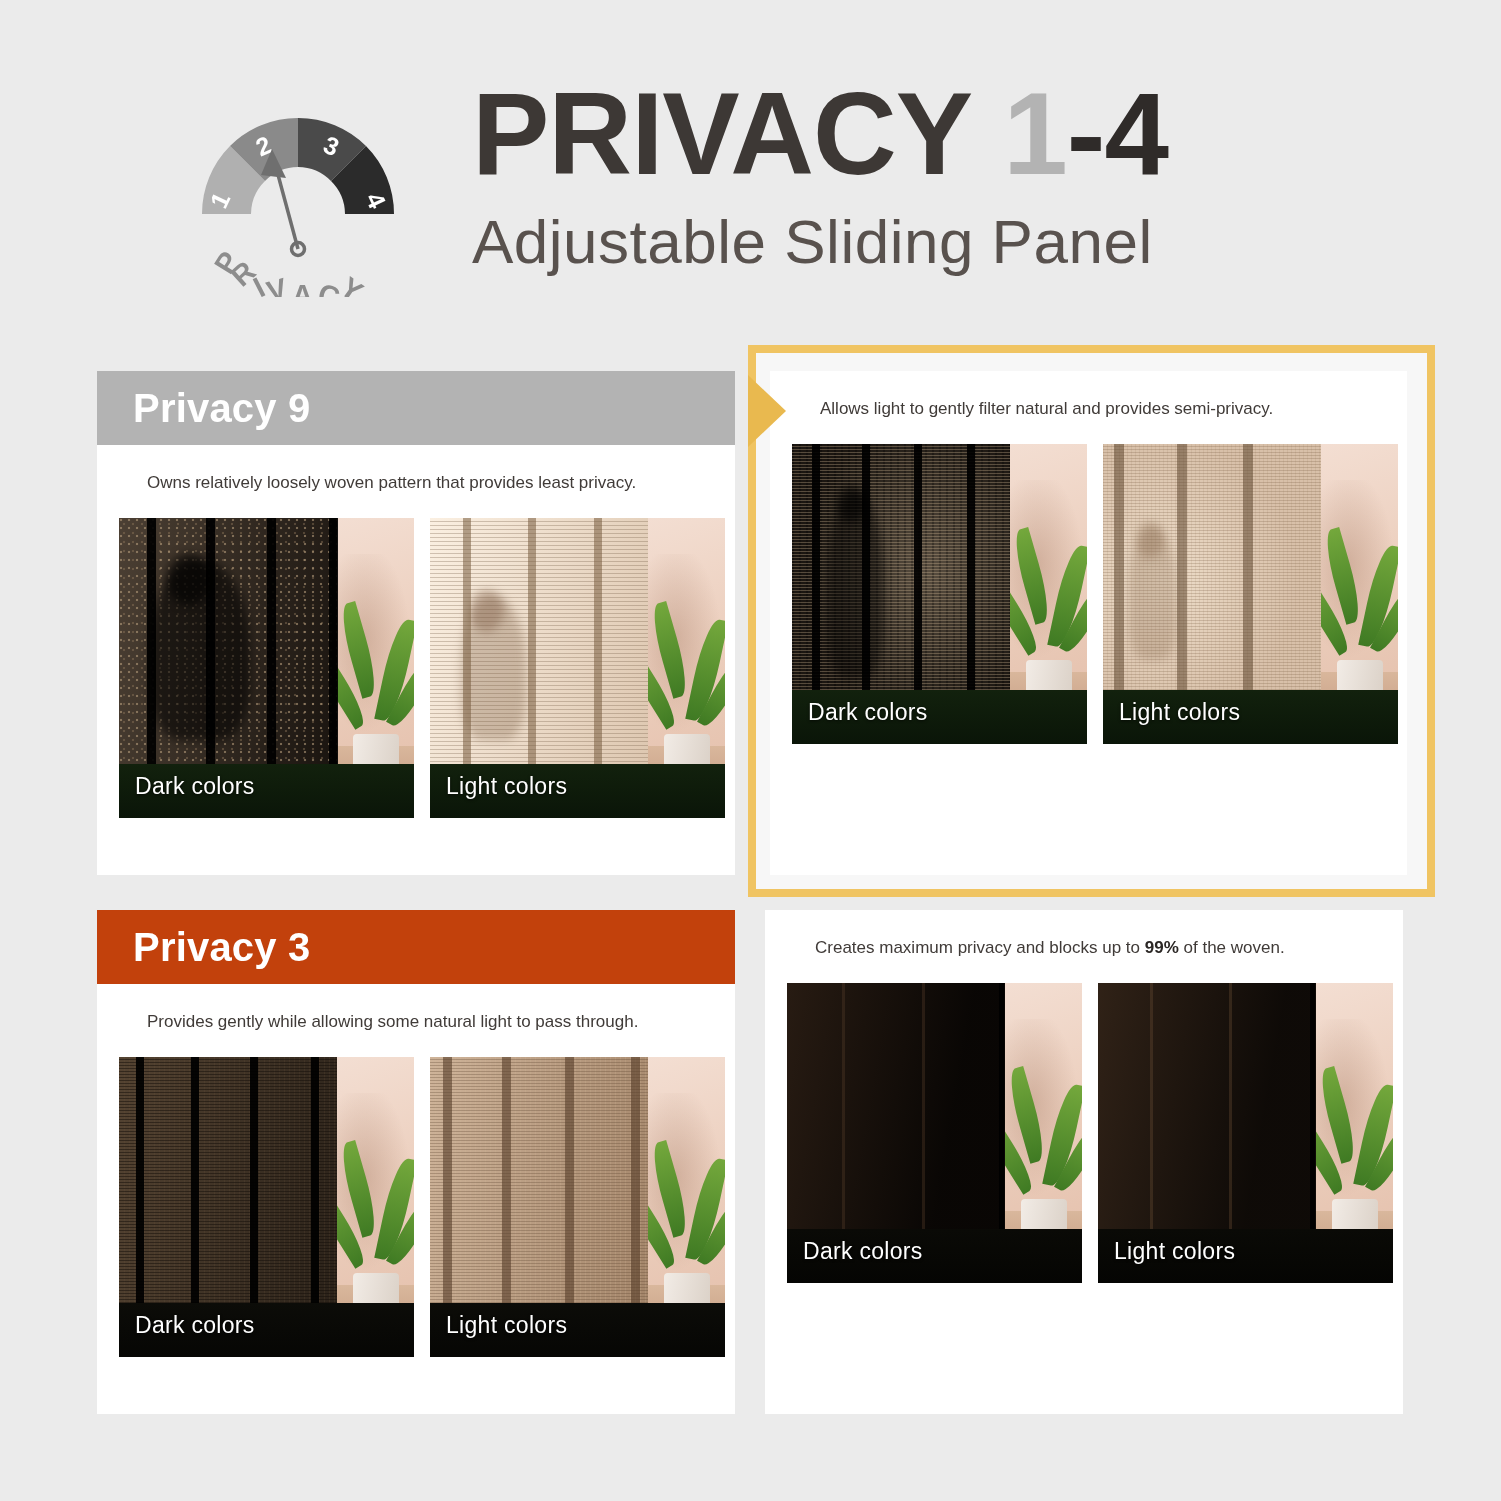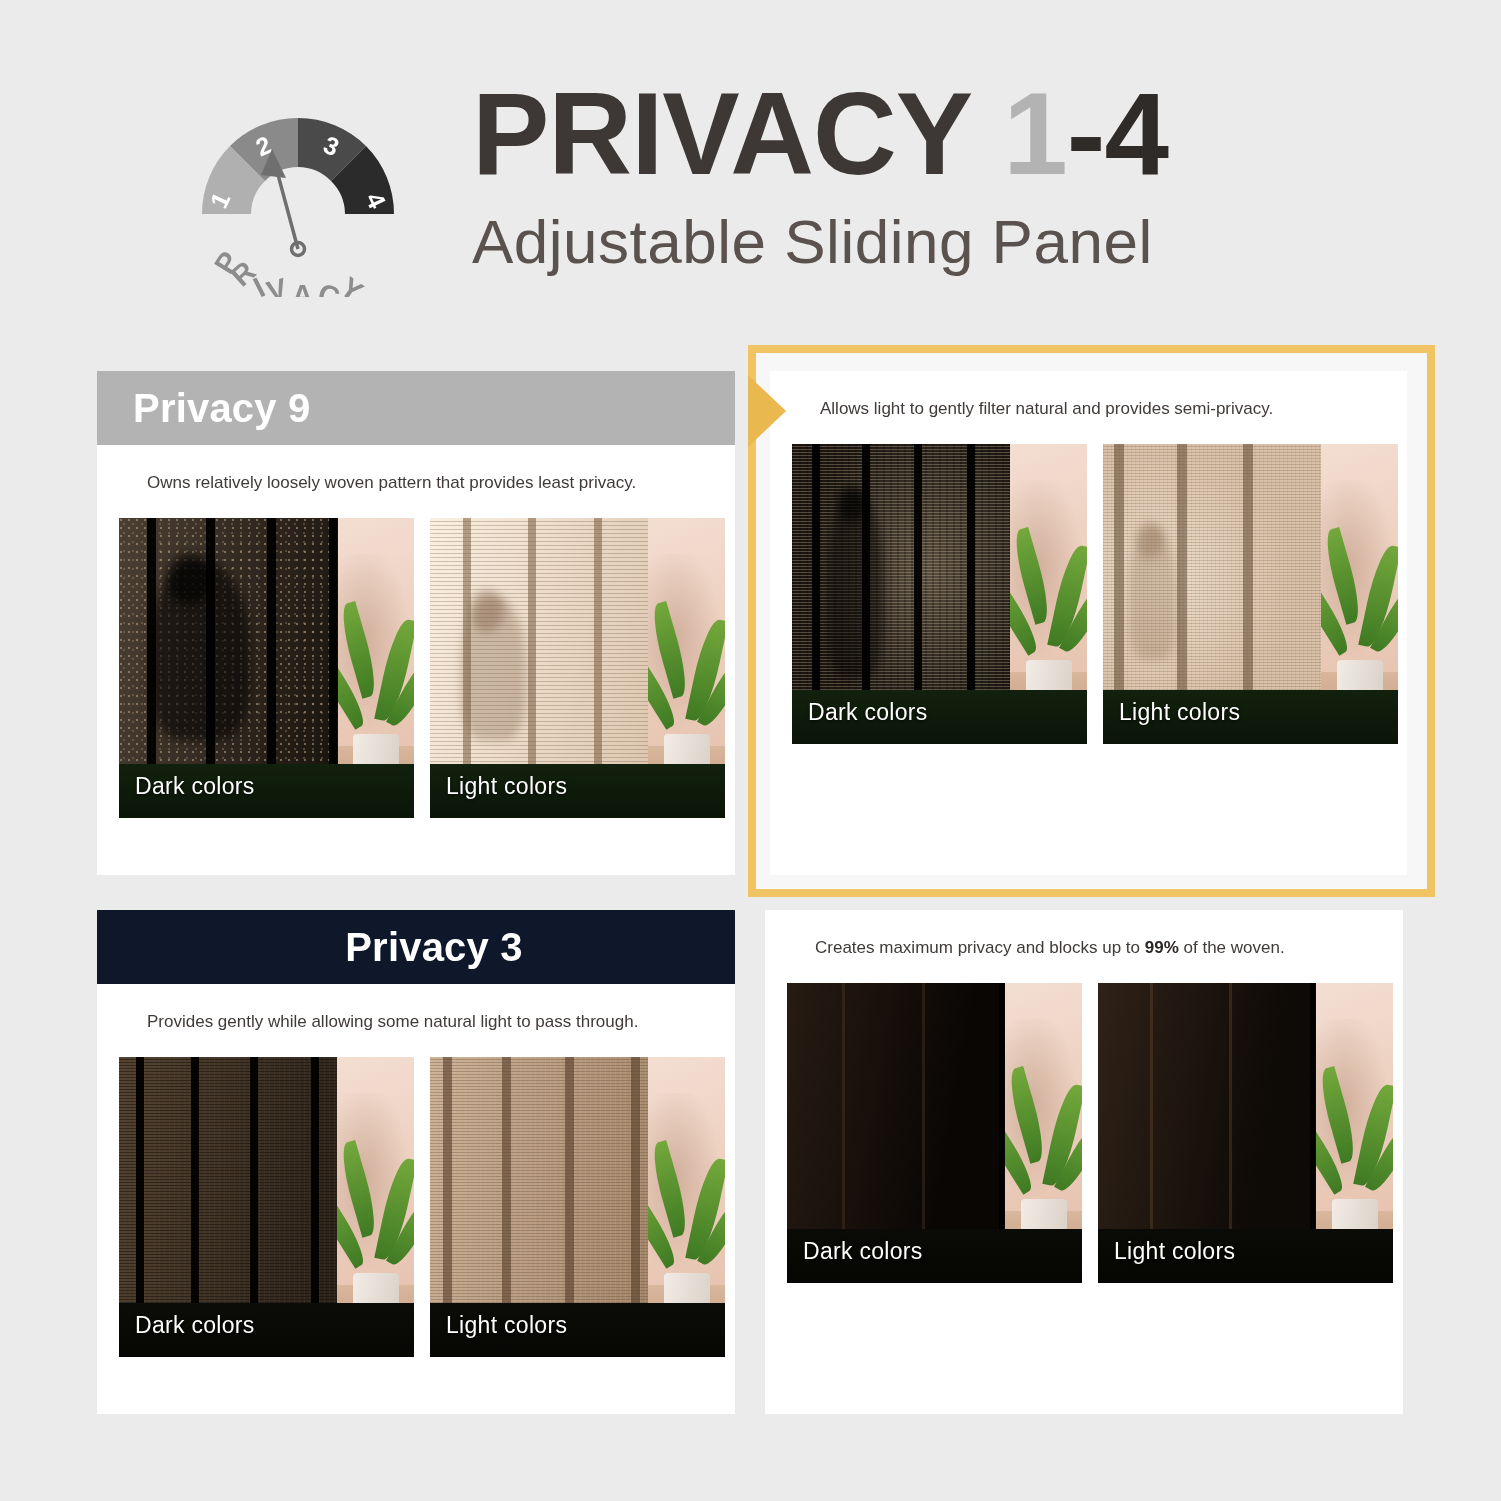--- a/index.html
+++ b/index.html
@@ -407,21 +407,21 @@
           </div>
           <div class="grass"></div>
         </div>
         <span class="photo-label">Light colors</span>
       </div>
     </div>
   </div>
 </div>
 
 <div class="card" style="left:97px; top:910px; width:638px; height:504px;">
-  <div class="card-header" style="background:#0f172a;justify-content:center;">
+  <div class="card-header" style="background:#c2410c;">
     <span class="card-header-title">Privacy 3</span>
   </div>
   <div class="card-desc">Provides gently while allowing some natural light to pass through.</div>
   <div class="photo-row">
 
     <div class="photo">
       <div class="scene">
         <div class="wall"></div>
         <div class="wall-shadow"></div>
         <div class="floor"></div>

